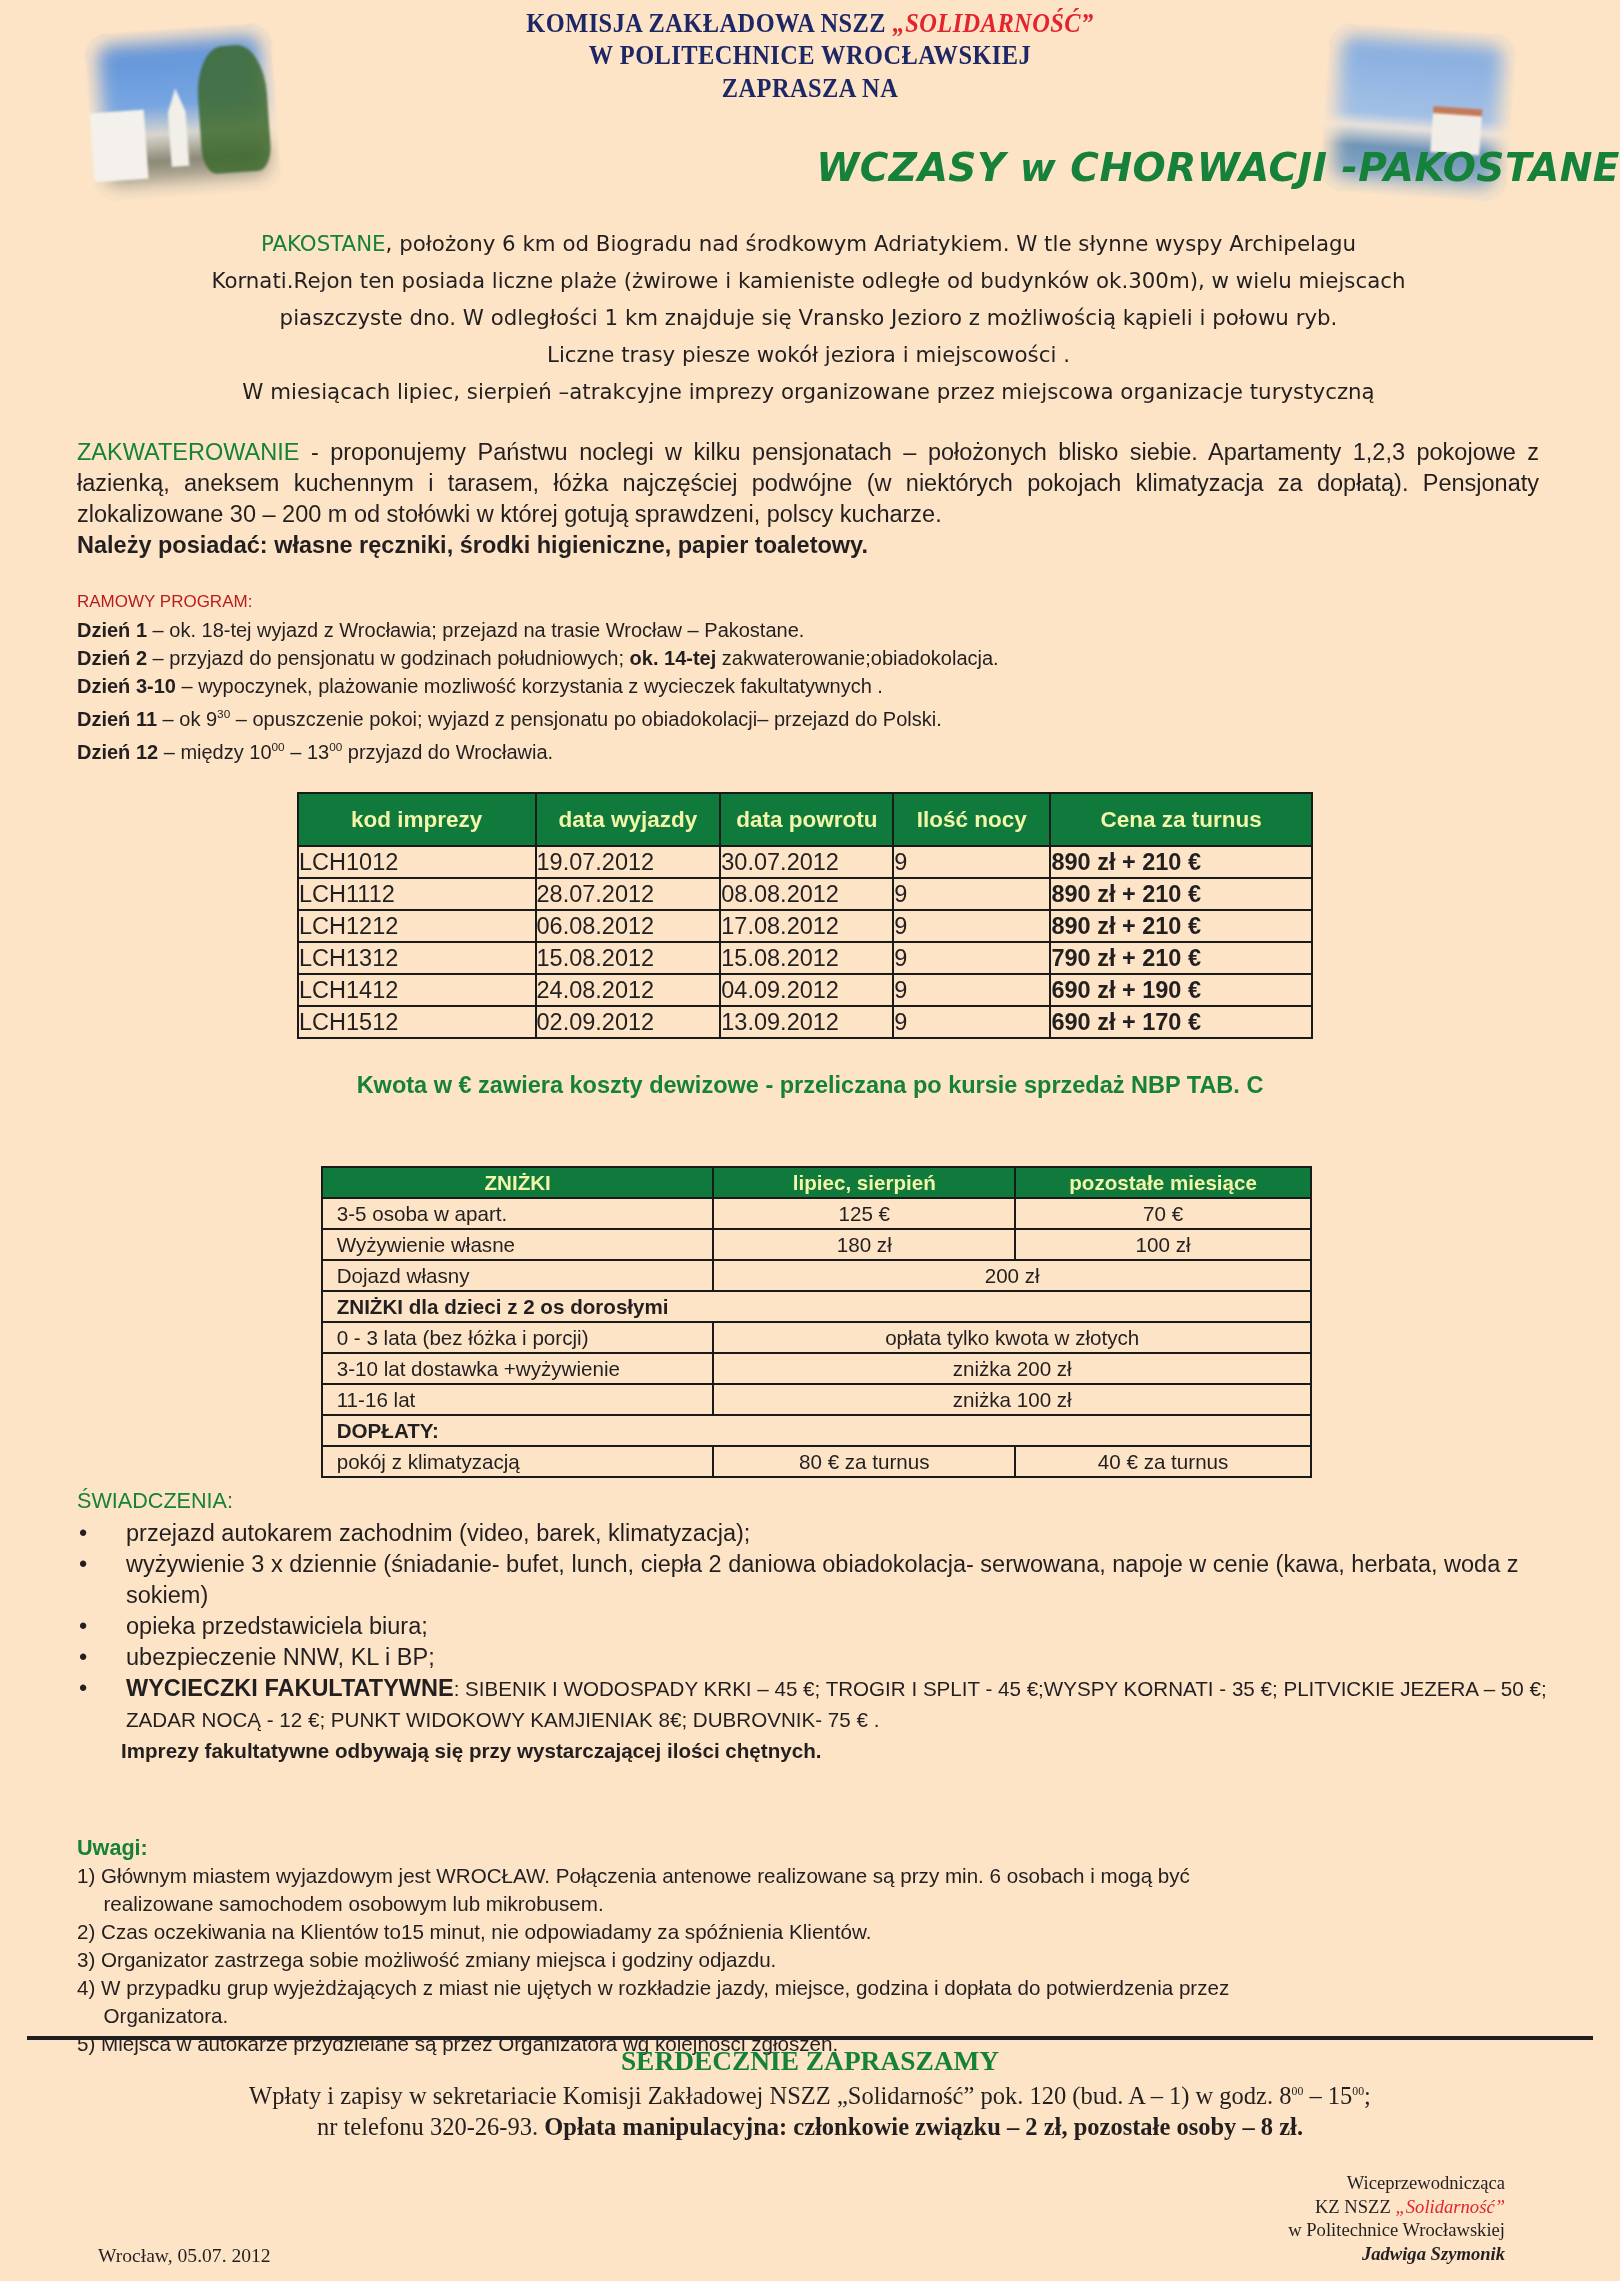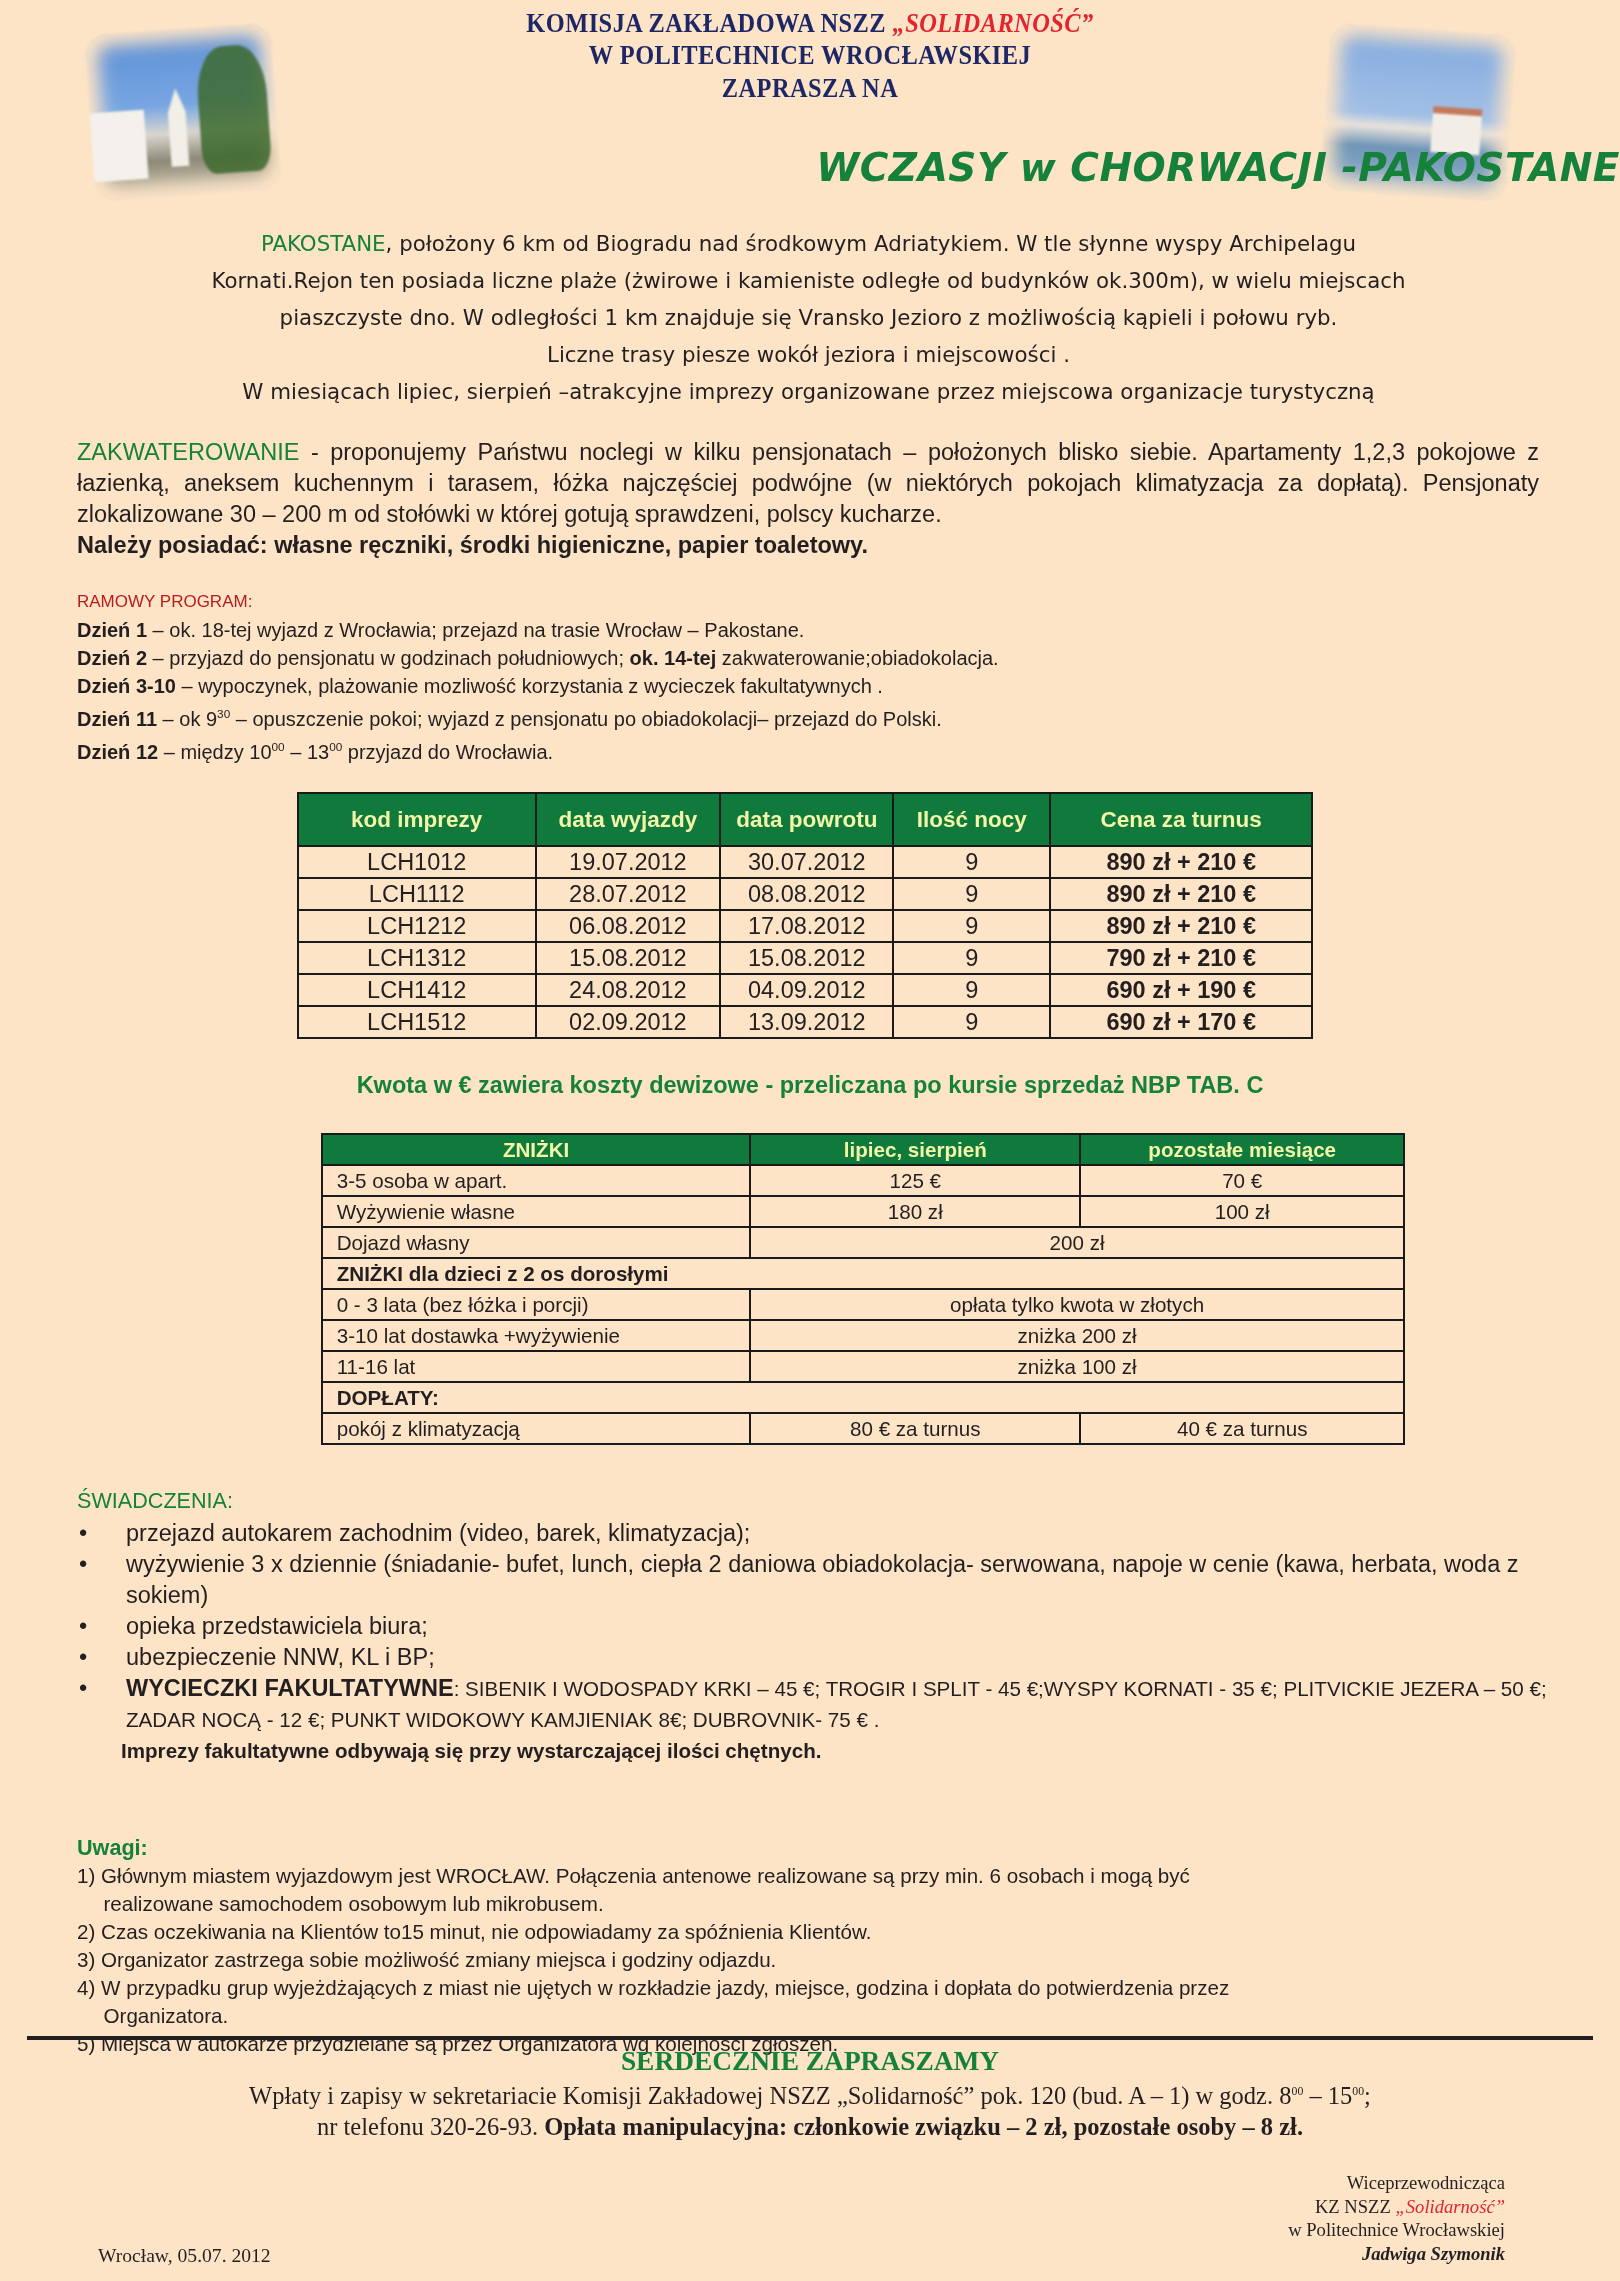--- a/index.html
+++ b/index.html
@@ -65,30 +65,30 @@
   .program .head { color: #b91c1c; font-size: 17px; }
   sup { font-size: 11.8px; }
 
   table { border-collapse: collapse; position: absolute; }
   .t1 { left: 297px; top: 792px; width: 1016px; }
   .t1 th {
     background: #0f7a3c; color: #f3f5a8; font-weight: bold; font-size: 22.5px;
     height: 51px; border: 2.9px solid #1a1a1a; padding: 0;
   }
   .t1 td {
-    font-size: 23.5px; text-align: center; height: 30px; border: 2.9px solid #1a1a1a; padding: 0;
+    font-size: 23.5px; height: 30px; border: 2.9px solid #1a1a1a; padding: 0;
   }
   .t1 td.price { font-weight: bold; }
 
   .kwota {
     position: absolute; left: 0; width: 1620px; top: 1072px; text-align: center;
     font-size: 23.5px; font-weight: bold; color: #16813a;
   }
 
-  .t2 { left: 321px; top: 1133px; width: 1084px; }
+  .t2 { left: 321px; top: 1166px; width: 991px; }
   .t2 th {
     background: #0f7a3c; color: #f3f5a8; font-weight: bold; font-size: 20.6px;
     height: 29px; border: 2px solid #1a1a1a; padding: 0;
   }
   .t2 td { font-size: 20.6px; height: 29px; border: 2px solid #1a1a1a; padding: 0 0 0 13.7px; }
   .t2 td.c { text-align: center; padding: 0; margin-top: 29px; }
   .t2 td.b { font-weight: bold; }
 
   .swiad { position: absolute; left: 77px; top: 1485px; font-size: 23.5px; line-height: 31px; width: 1470px; }
   .swiad .head { color: #16813a; font-size: 21.6px; margin-bottom: 2px; }

